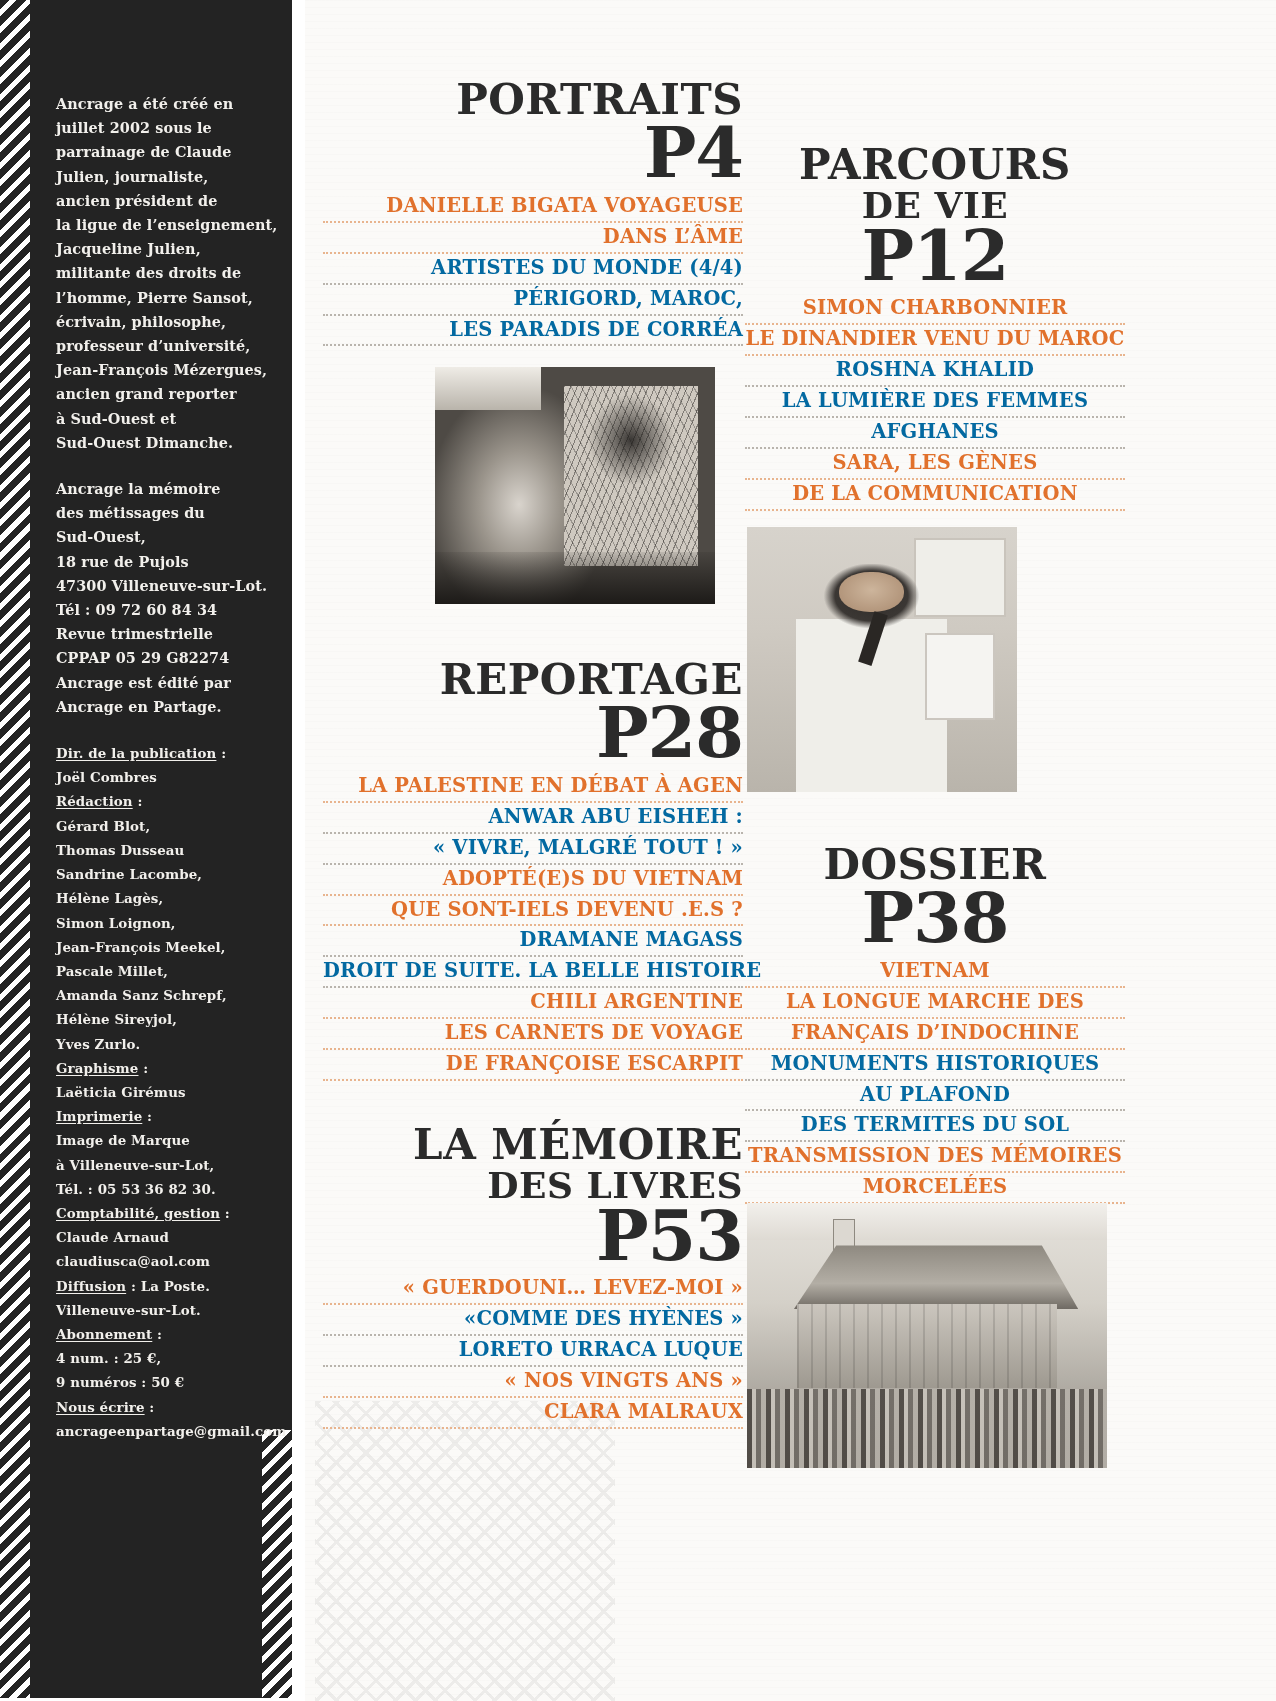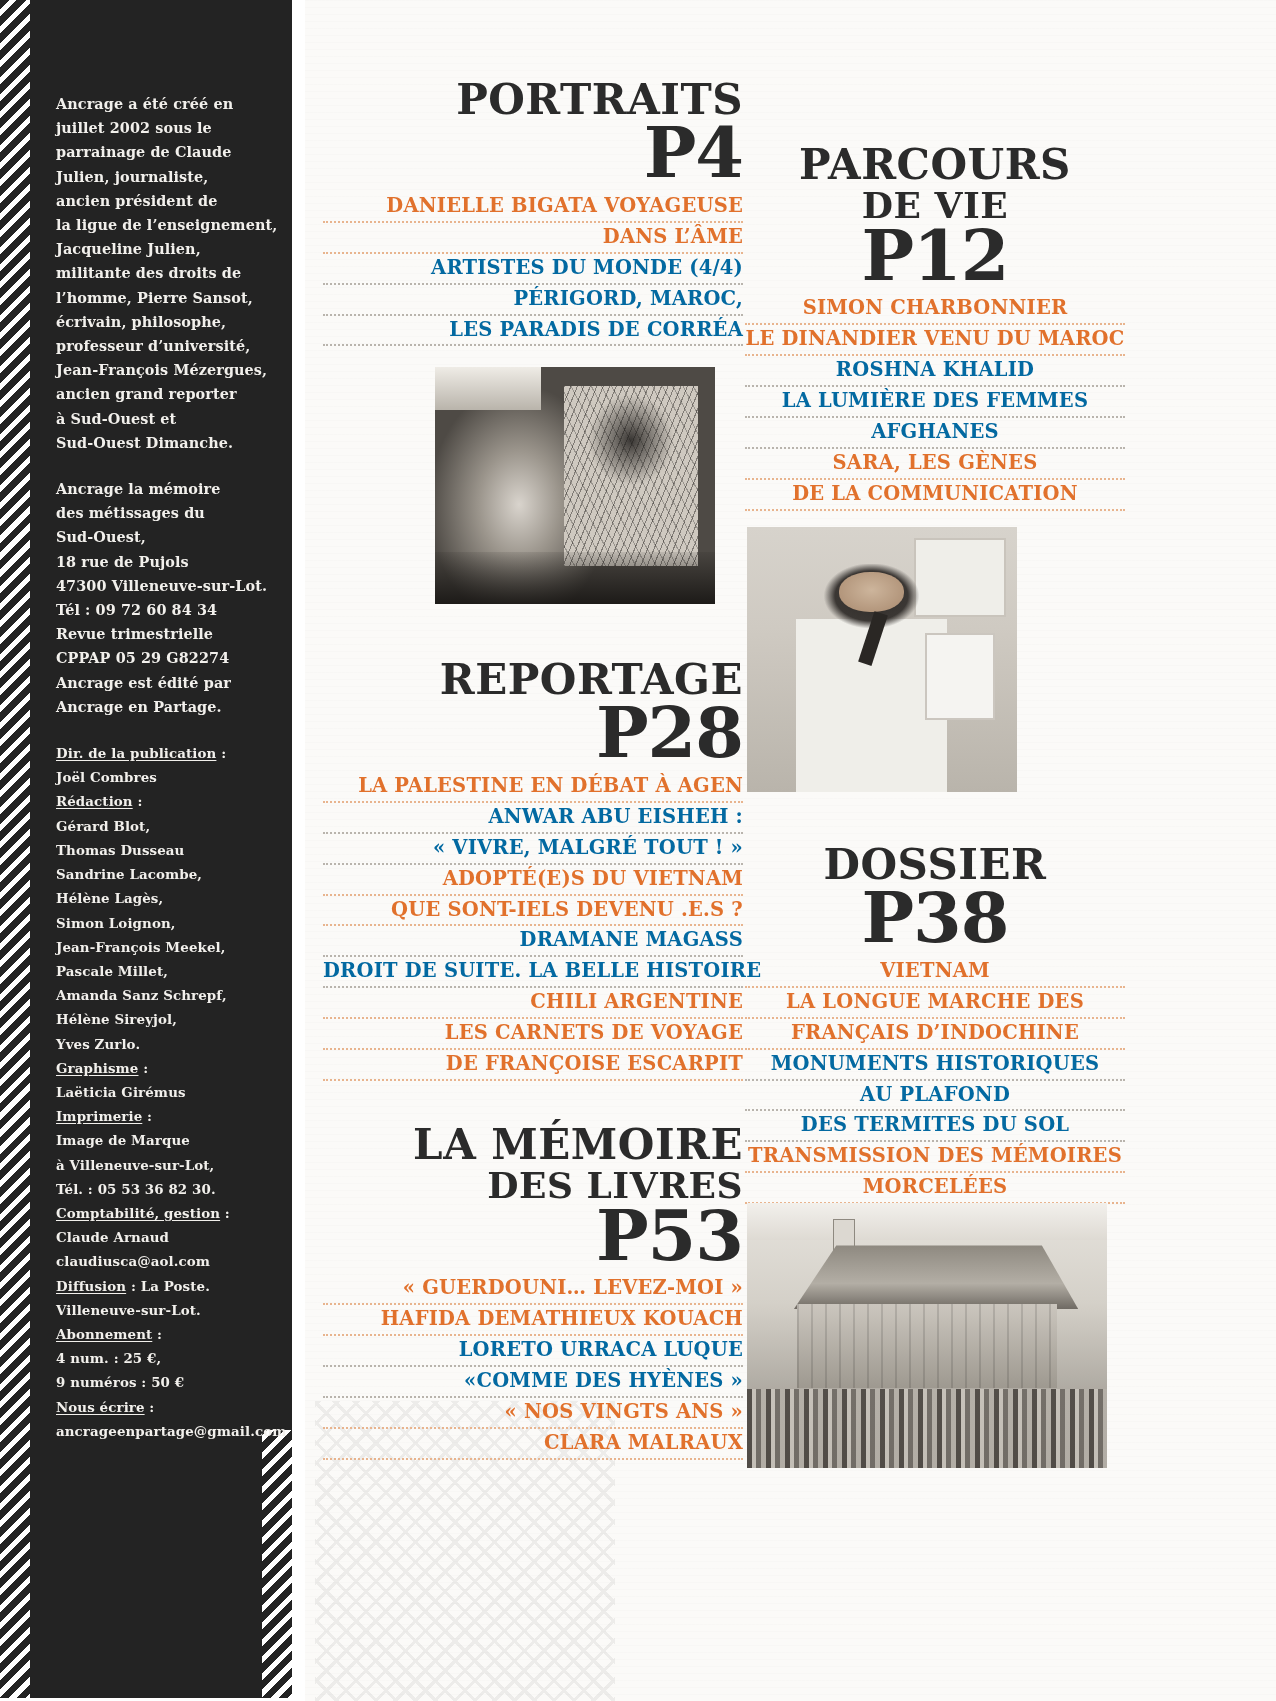--- a/index.html
+++ b/index.html
@@ -407,20 +407,19 @@
   </div>
 
   <div class="col-left align-right" style="top:1125px;">
     <div class="sec-title">
       <span class="l1">LA MÉMOIRE</span>
       <span class="l2">DES LIVRES</span>
     </div>
     <span class="sec-page">P53</span>
     <div class="entries" id="entries-memoire">
         <div class="entry orange">« GUERDOUNI… LEVEZ-MOI »</div>
-        <div class="entry orange">HAFIDA DEMATHIEUX KOUACH</div>
+        <div class="entry">«COMME DES HYÈNES »</div>
         <div class="entry">LORETO URRACA LUQUE</div>
-        <div class="entry">«COMME DES HYÈNES »</div>
         <div class="entry orange">« NOS VINGTS ANS »</div>
         <div class="entry orange">CLARA MALRAUX</div>
       </div>
   </div>
 </div>
 
 </body></html>

